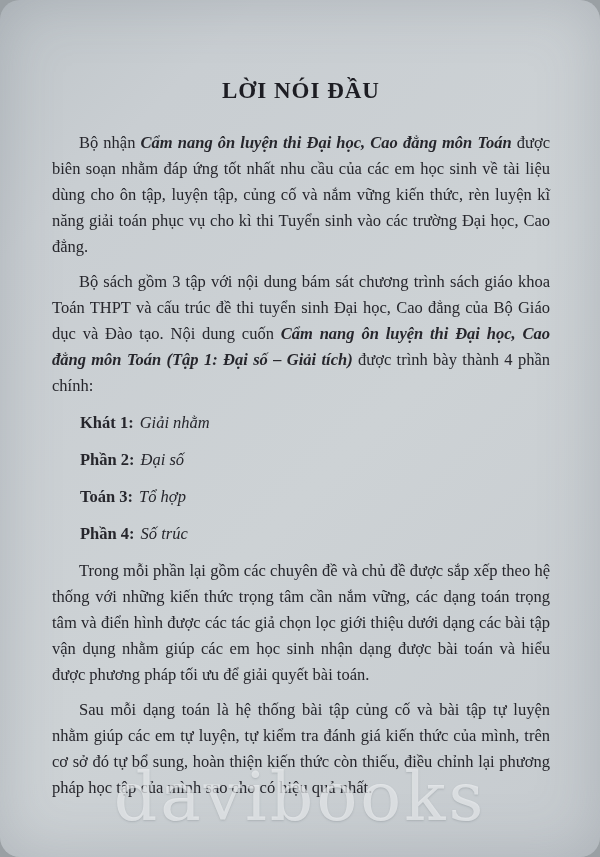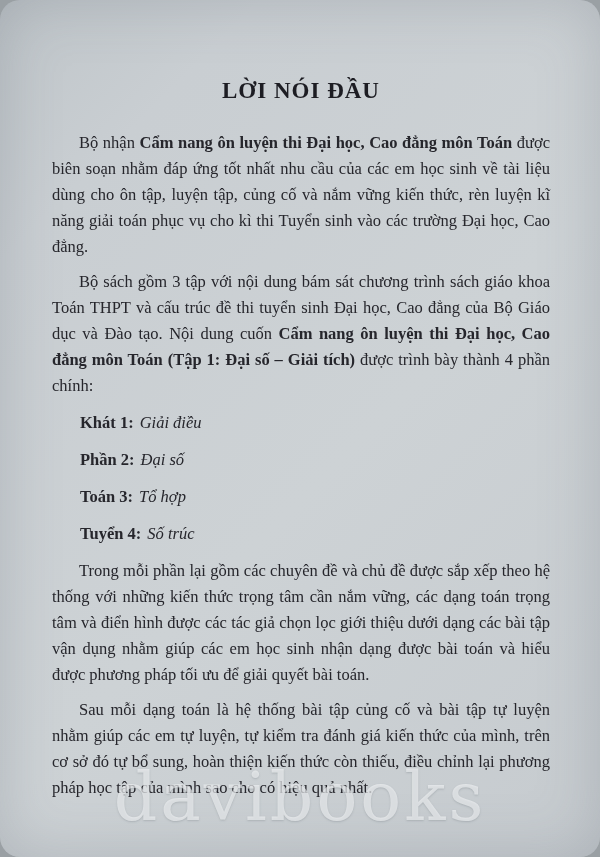--- a/index.html
+++ b/index.html
@@ -31,20 +31,21 @@
   }
   .para {
     font-size: 16.5px;
     line-height: 26px;
     text-align: justify;
     text-indent: 27px;
     margin: 0 0 9px 0;
   }
   .bi {
     font-weight: bold;
+    font-style: italic;
   }
   .part-line {
     font-size: 16.5px;
     line-height: 26px;
     margin: 11px 0 11px 28px;
   }
   .part-label {
     font-weight: bold;
     margin-right: 6px;
   }
@@ -80,27 +81,27 @@
 <body>
 
 <div class="page">
 
   <h1 class="title">LỜI NÓI ĐẦU</h1>
 
   <p class="para"><span>Bộ nhận </span><span class="bi">Cẩm nang ôn luyện thi Đại học, Cao đẳng môn Toán</span><span> được biên soạn nhằm đáp ứng tốt nhất nhu cầu của các em học sinh về tài liệu dùng cho ôn tập, luyện tập, củng cố và nắm vững kiến thức, rèn luyện kĩ năng giải toán phục vụ cho kì thi Tuyển sinh vào các trường Đại học, Cao đẳng.</span></p>
 
   <p class="para"><span>Bộ sách gồm 3 tập với nội dung bám sát chương trình sách giáo khoa Toán THPT và cấu trúc đề thi tuyển sinh Đại học, Cao đẳng của Bộ Giáo dục và Đào tạo. Nội dung cuốn </span><span class="bi">Cẩm nang ôn luyện thi Đại học, Cao đẳng môn Toán (Tập 1: Đại số – Giải tích)</span><span> được trình bày thành 4 phần chính:</span></p>
 
-  <div class="part-line"><span class="part-label">Khát 1:</span><span class="part-value">Giải điều</span></div>
+  <div class="part-line"><span class="part-label">Khát 1:</span><span class="part-value">Giải nhằm</span></div>
 
   <div class="part-line"><span class="part-label">Phần 2:</span><span class="part-value">Đại số</span></div>
 
   <div class="part-line"><span class="part-label">Toán 3:</span><span class="part-value">Tổ hợp</span></div>
 
-  <div class="part-line"><span class="part-label">Tuyển 4:</span><span class="part-value">Số trúc</span></div>
+  <div class="part-line"><span class="part-label">Phần 4:</span><span class="part-value">Số trúc</span></div>
 
   <p class="para">Trong mỗi phần lại gồm các chuyên đề và chủ đề được sắp xếp theo hệ thống với những kiến thức trọng tâm cần nắm vững, các dạng toán trọng tâm và điển hình được các tác giả chọn lọc giới thiệu dưới dạng các bài tập vận dụng nhằm giúp các em học sinh nhận dạng được bài toán và hiểu được phương pháp tối ưu để giải quyết bài toán.</p>
 
   <p class="para">Sau mỗi dạng toán là hệ thống bài tập củng cố và bài tập tự luyện nhằm giúp các em tự luyện, tự kiểm tra đánh giá kiến thức của mình, trên cơ sở đó tự bổ sung, hoàn thiện kiến thức còn thiếu, điều chỉnh lại phương pháp học tập của mình sao cho có hiệu quả nhất.</p>
 
   <div class="watermark">
     <div class="wm-main">davibooks</div>
   </div>
 
 </div>

